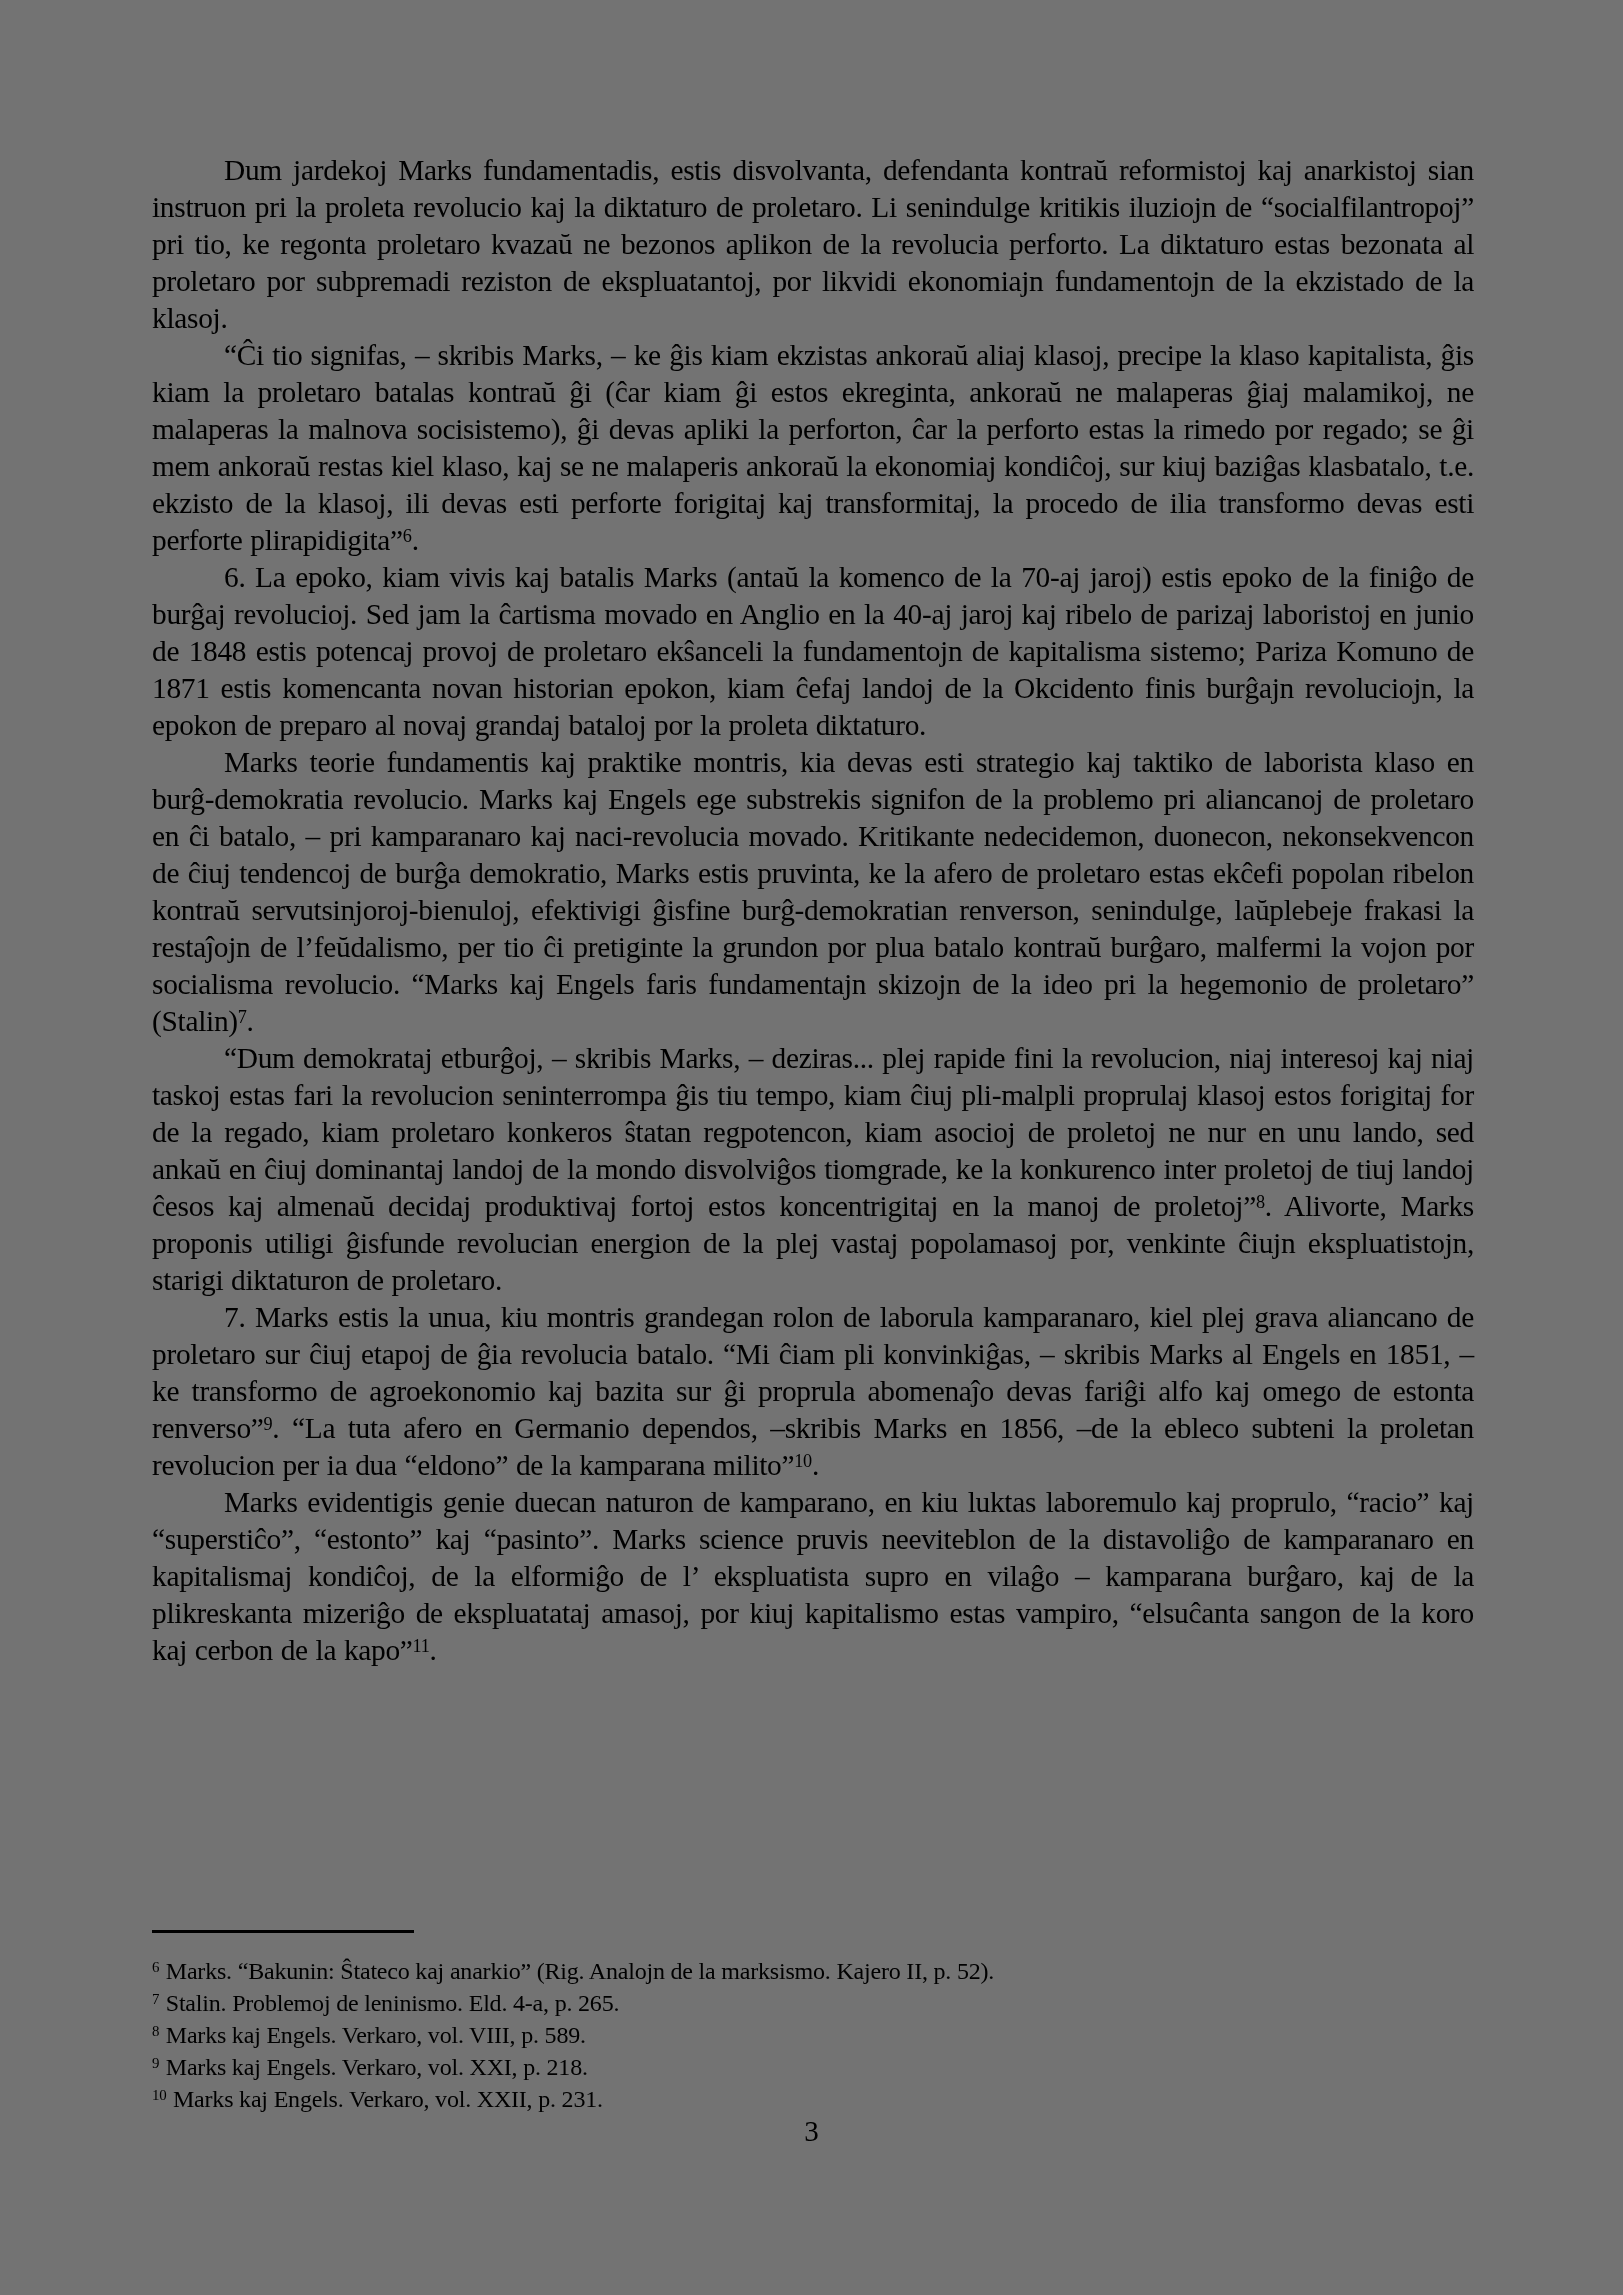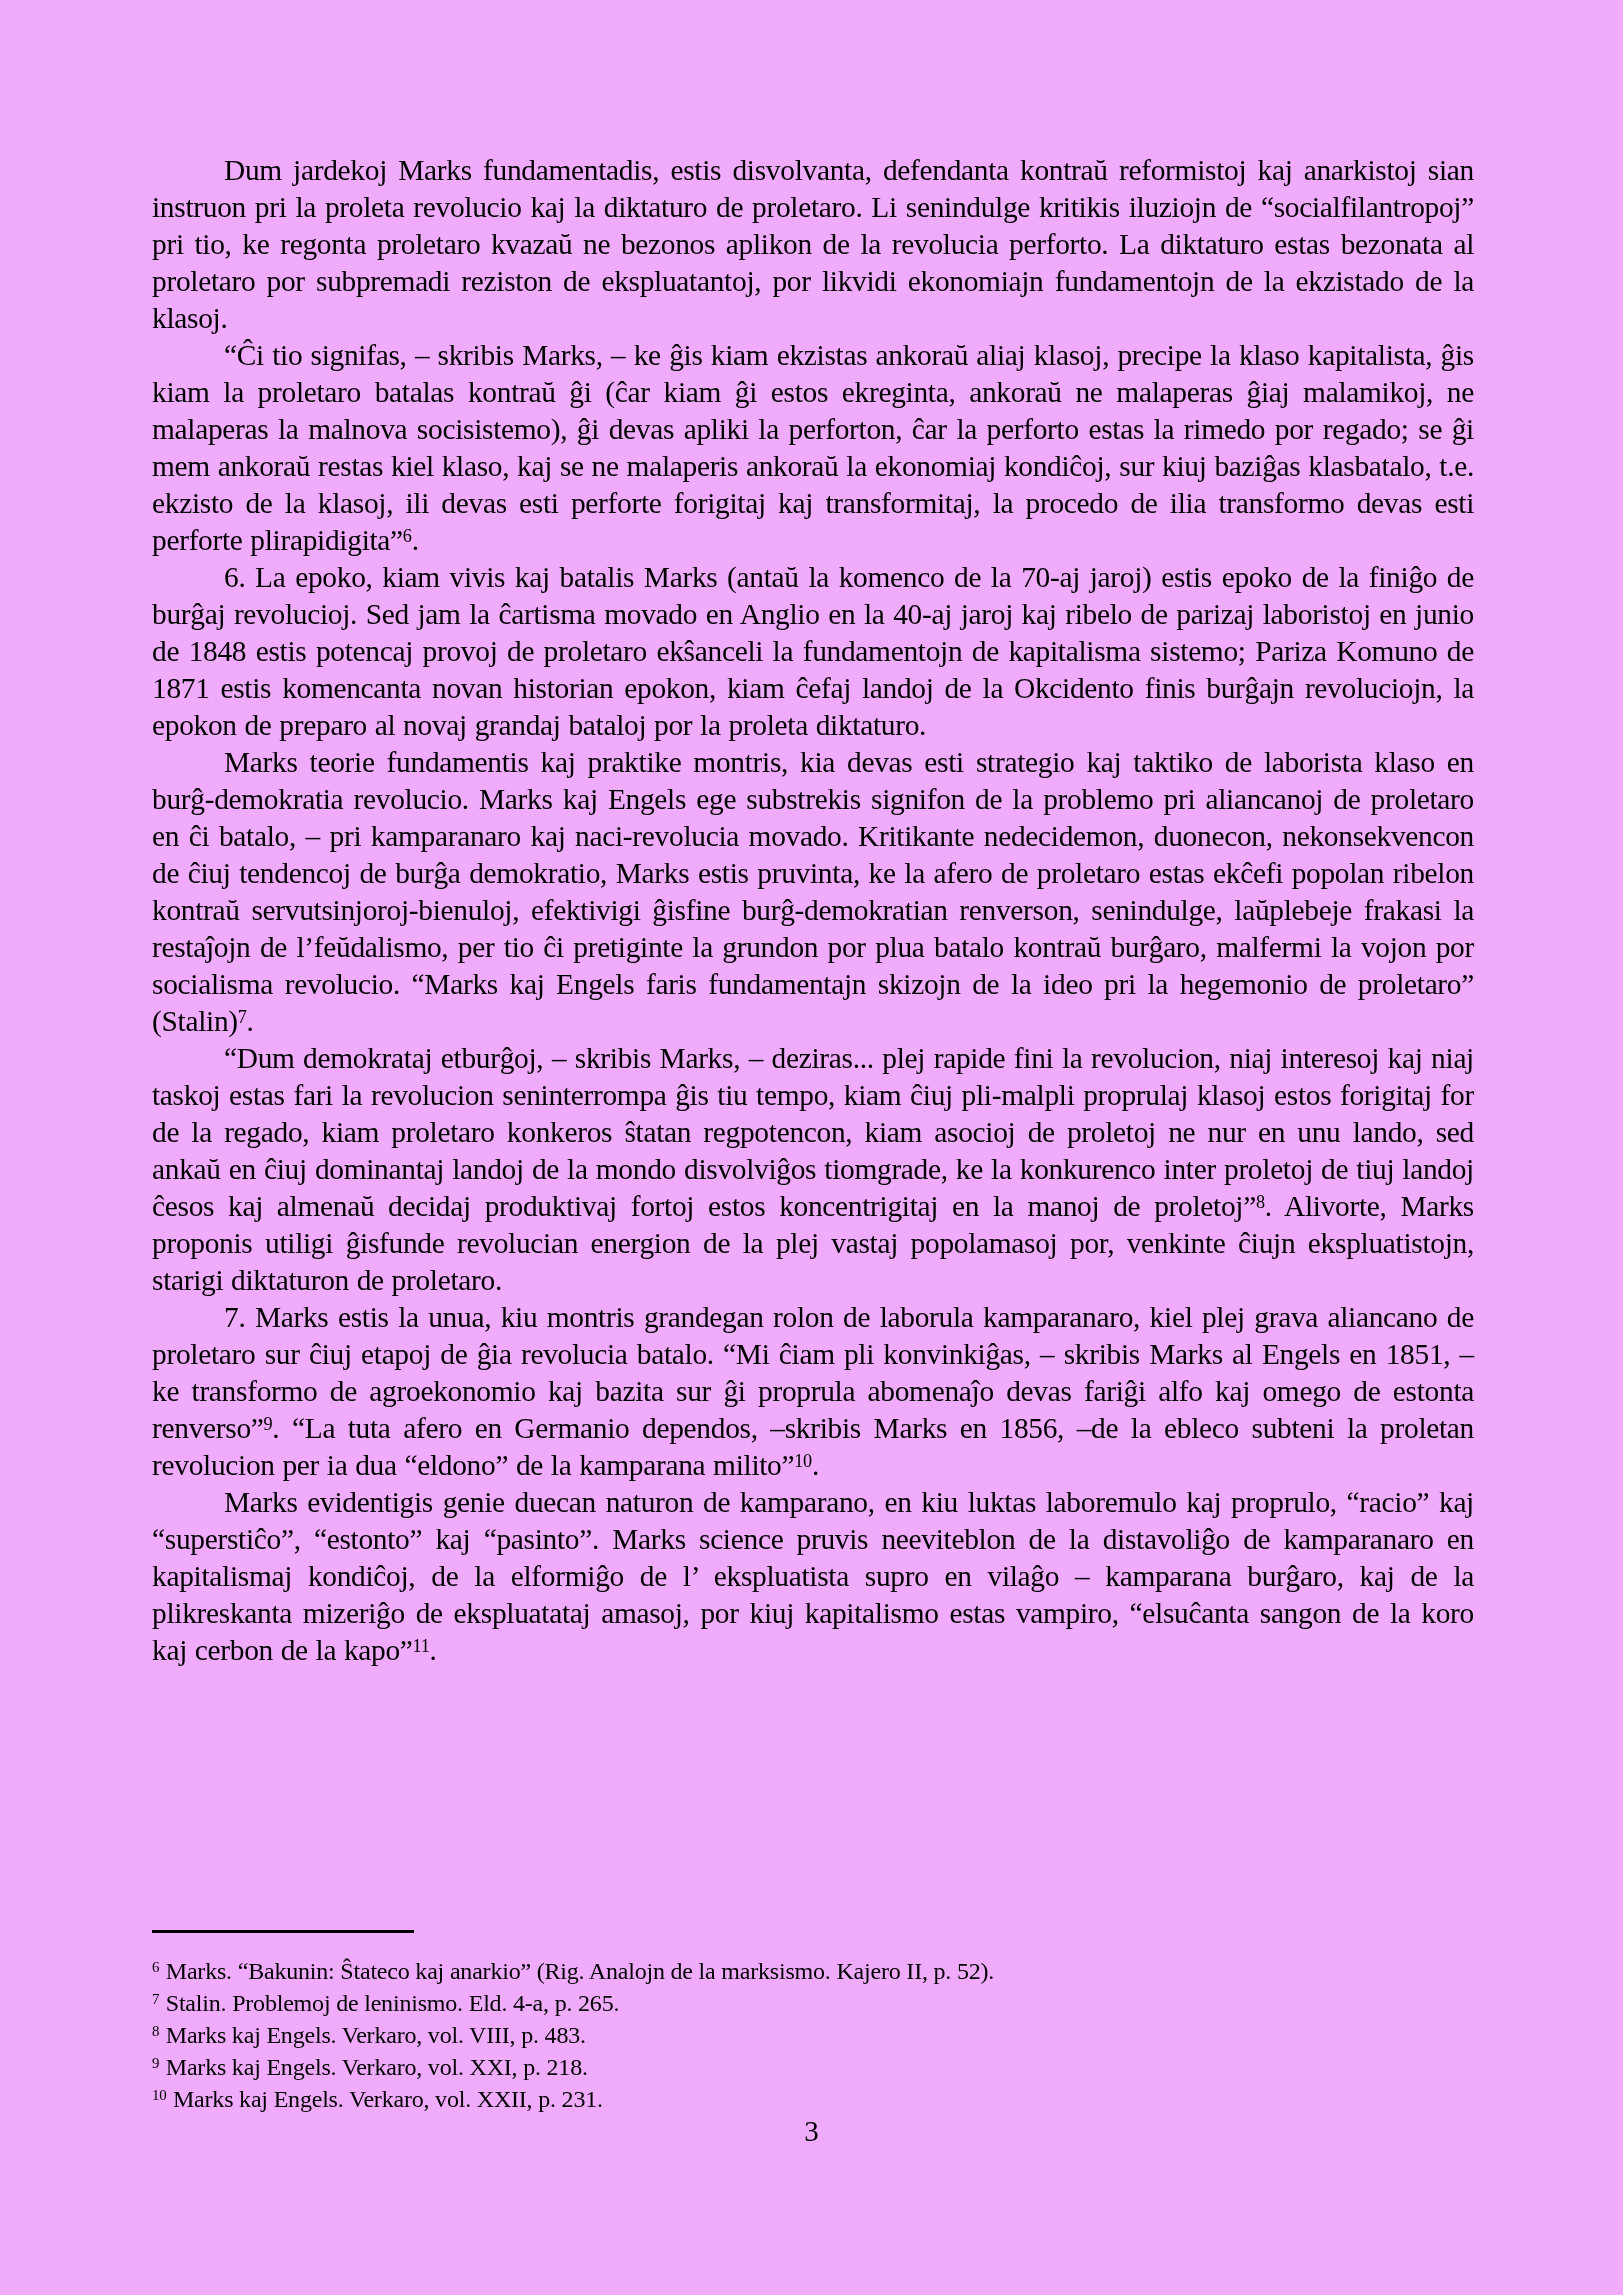--- a/index.html
+++ b/index.html
@@ -4,21 +4,21 @@
 <style>
   html, body {
     margin: 0;
     padding: 0;
     background: #e8e8e8;
   }
   .sheet {
     position: relative;
     width: 1623px;
     height: 2295px;
-    background: #f0abfc;
+    background: #737373;
     color: #000000;
     font-family: "Liberation Serif", serif;
     overflow: hidden;
   }
   .body-text {
     position: absolute;
     left: 152px;
     top: 152px;
     width: 1322px;
   }
@@ -81,21 +81,21 @@
       <p class="para"><span>“Dum demokrataj etburĝoj, – skribis Marks, – deziras... plej rapide fini la revolucion, niaj interesoj kaj niaj taskoj estas fari la revolucion seninterrompa ĝis tiu tempo, kiam ĉiuj pli-malpli proprulaj klasoj estos forigitaj for de la regado, kiam proletaro konkeros ŝtatan regpotencon, kiam asocioj de proletoj ne nur en unu lando, sed ankaŭ en ĉiuj dominantaj landoj de la mondo disvolviĝos tiomgrade, ke la konkurenco inter proletoj de tiuj landoj ĉesos kaj almenaŭ decidaj produktivaj fortoj estos koncentrigitaj en la manoj de proletoj”</span><sup>8</sup><span>. Alivorte, Marks proponis utiligi ĝisfunde revolucian energion de la plej vastaj popolamasoj por, venkinte ĉiujn ekspluatistojn, starigi diktaturon de proletaro.</span></p>
       <p class="para"><span>7. Marks estis la unua, kiu montris grandegan rolon de laborula kamparanaro, kiel plej grava aliancano de proletaro sur ĉiuj etapoj de ĝia revolucia batalo. “Mi ĉiam pli konvinkiĝas, – skribis Marks al Engels en 1851, – ke transformo de agroekonomio kaj bazita sur ĝi proprula abomenaĵo devas fariĝi alfo kaj omego de estonta renverso”</span><sup>9</sup><span>. “La tuta afero en Germanio dependos, –skribis Marks en 1856, –de la ebleco subteni la proletan revolucion per ia dua “eldono” de la kamparana milito”</span><sup>10</sup><span>.</span></p>
       <p class="para"><span>Marks evidentigis genie duecan naturon de kamparano, en kiu luktas laboremulo kaj proprulo, “racio” kaj “superstiĉo”, “estonto” kaj “pasinto”. Marks science pruvis neeviteblon de la distavoliĝo de kamparanaro en kapitalismaj kondiĉoj, de la elformiĝo de l’ ekspluatista supro en vilaĝo – kamparana burĝaro, kaj de la plikreskanta mizeriĝo de ekspluatataj amasoj, por kiuj kapitalismo estas vampiro, “elsuĉanta sangon de la koro kaj cerbon de la kapo”</span><sup>11</sup><span>.</span></p>
     </div>
 
   <div class="footnotes">
     <hr class="fn-sep">
     <div>
         <p class="footnote"><sup>6</sup><span class="fn-text">Marks. “Bakunin: Ŝtateco kaj anarkio” (Rig. Analojn de la marksismo. Kajero II, p. 52).</span></p>
         <p class="footnote"><sup>7</sup><span class="fn-text">Stalin. Problemoj de leninismo. Eld. 4-a, p. 265.</span></p>
-        <p class="footnote"><sup>8</sup><span class="fn-text">Marks kaj Engels. Verkaro, vol. VIII, p. 483.</span></p>
+        <p class="footnote"><sup>8</sup><span class="fn-text">Marks kaj Engels. Verkaro, vol. VIII, p. 589.</span></p>
         <p class="footnote"><sup>9</sup><span class="fn-text">Marks kaj Engels. Verkaro, vol. XXI, p. 218.</span></p>
         <p class="footnote"><sup>10</sup><span class="fn-text">Marks kaj Engels. Verkaro, vol. XXII, p. 231.</span></p>
       </div>
   </div>
 
   <div class="page-number">3</div>
 </div>
 
 
 </body></html>

